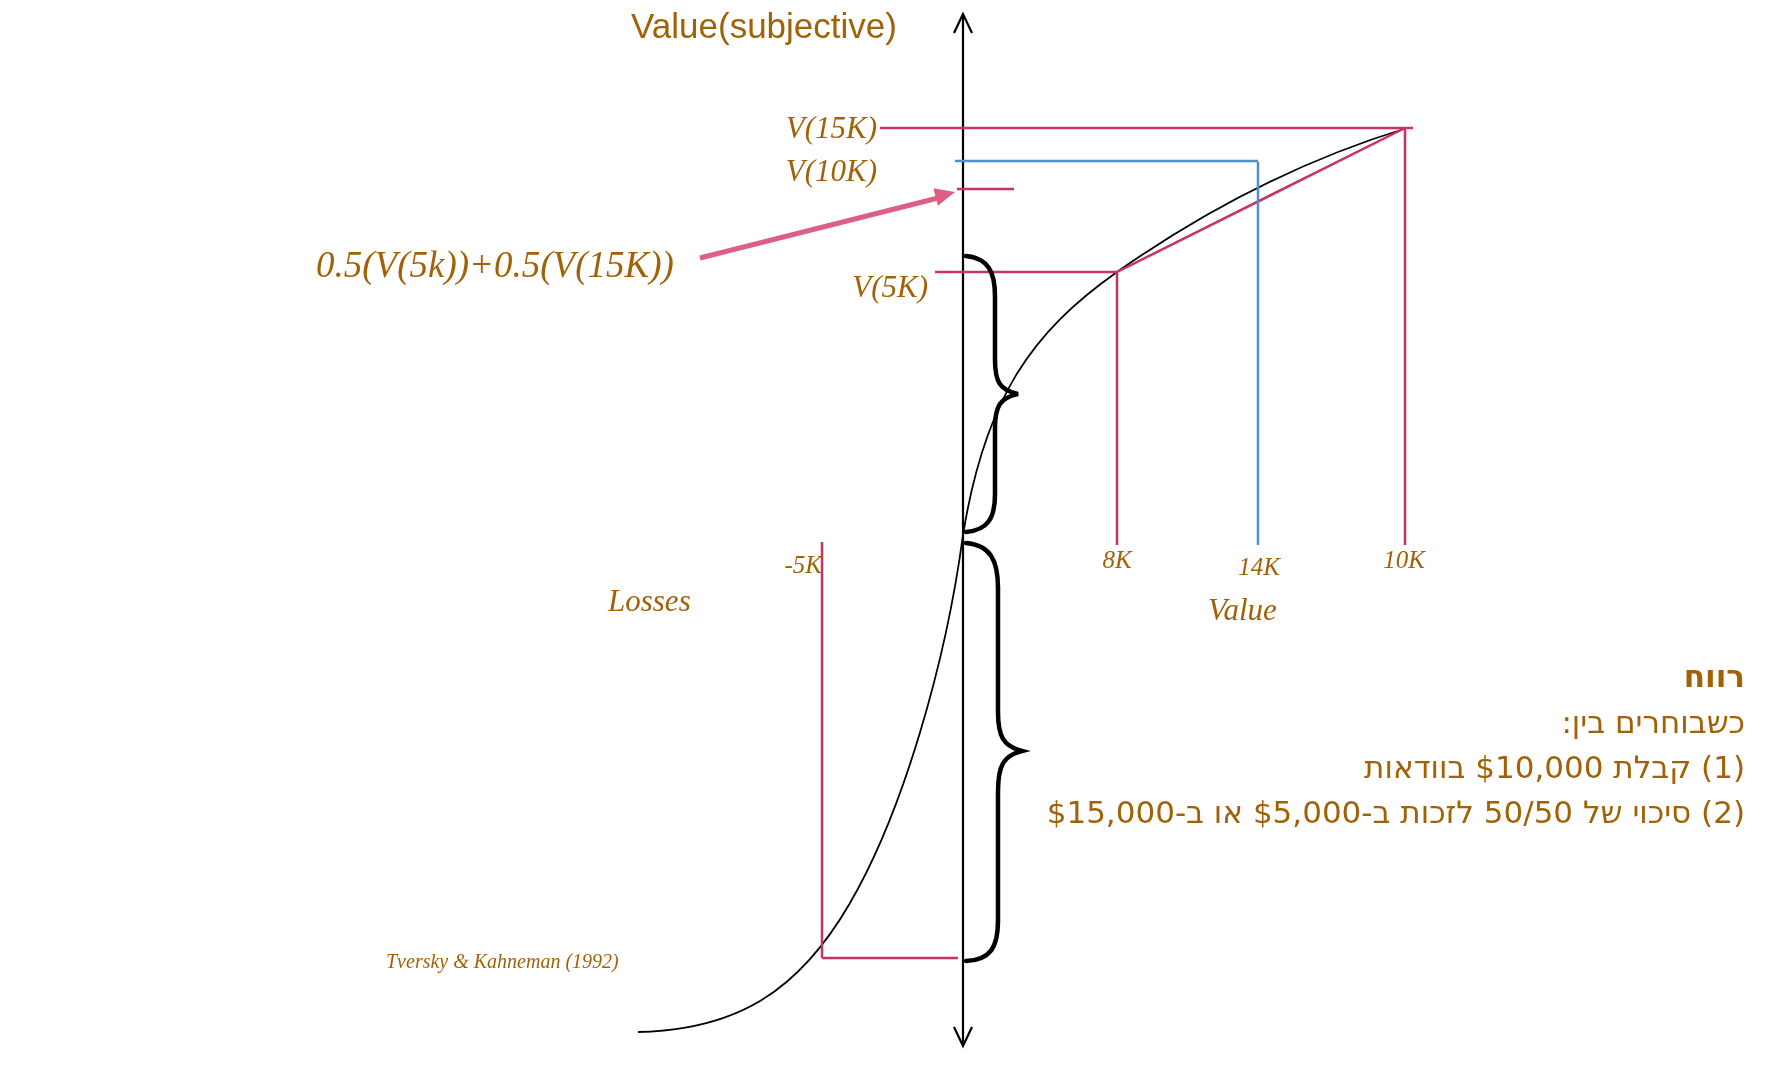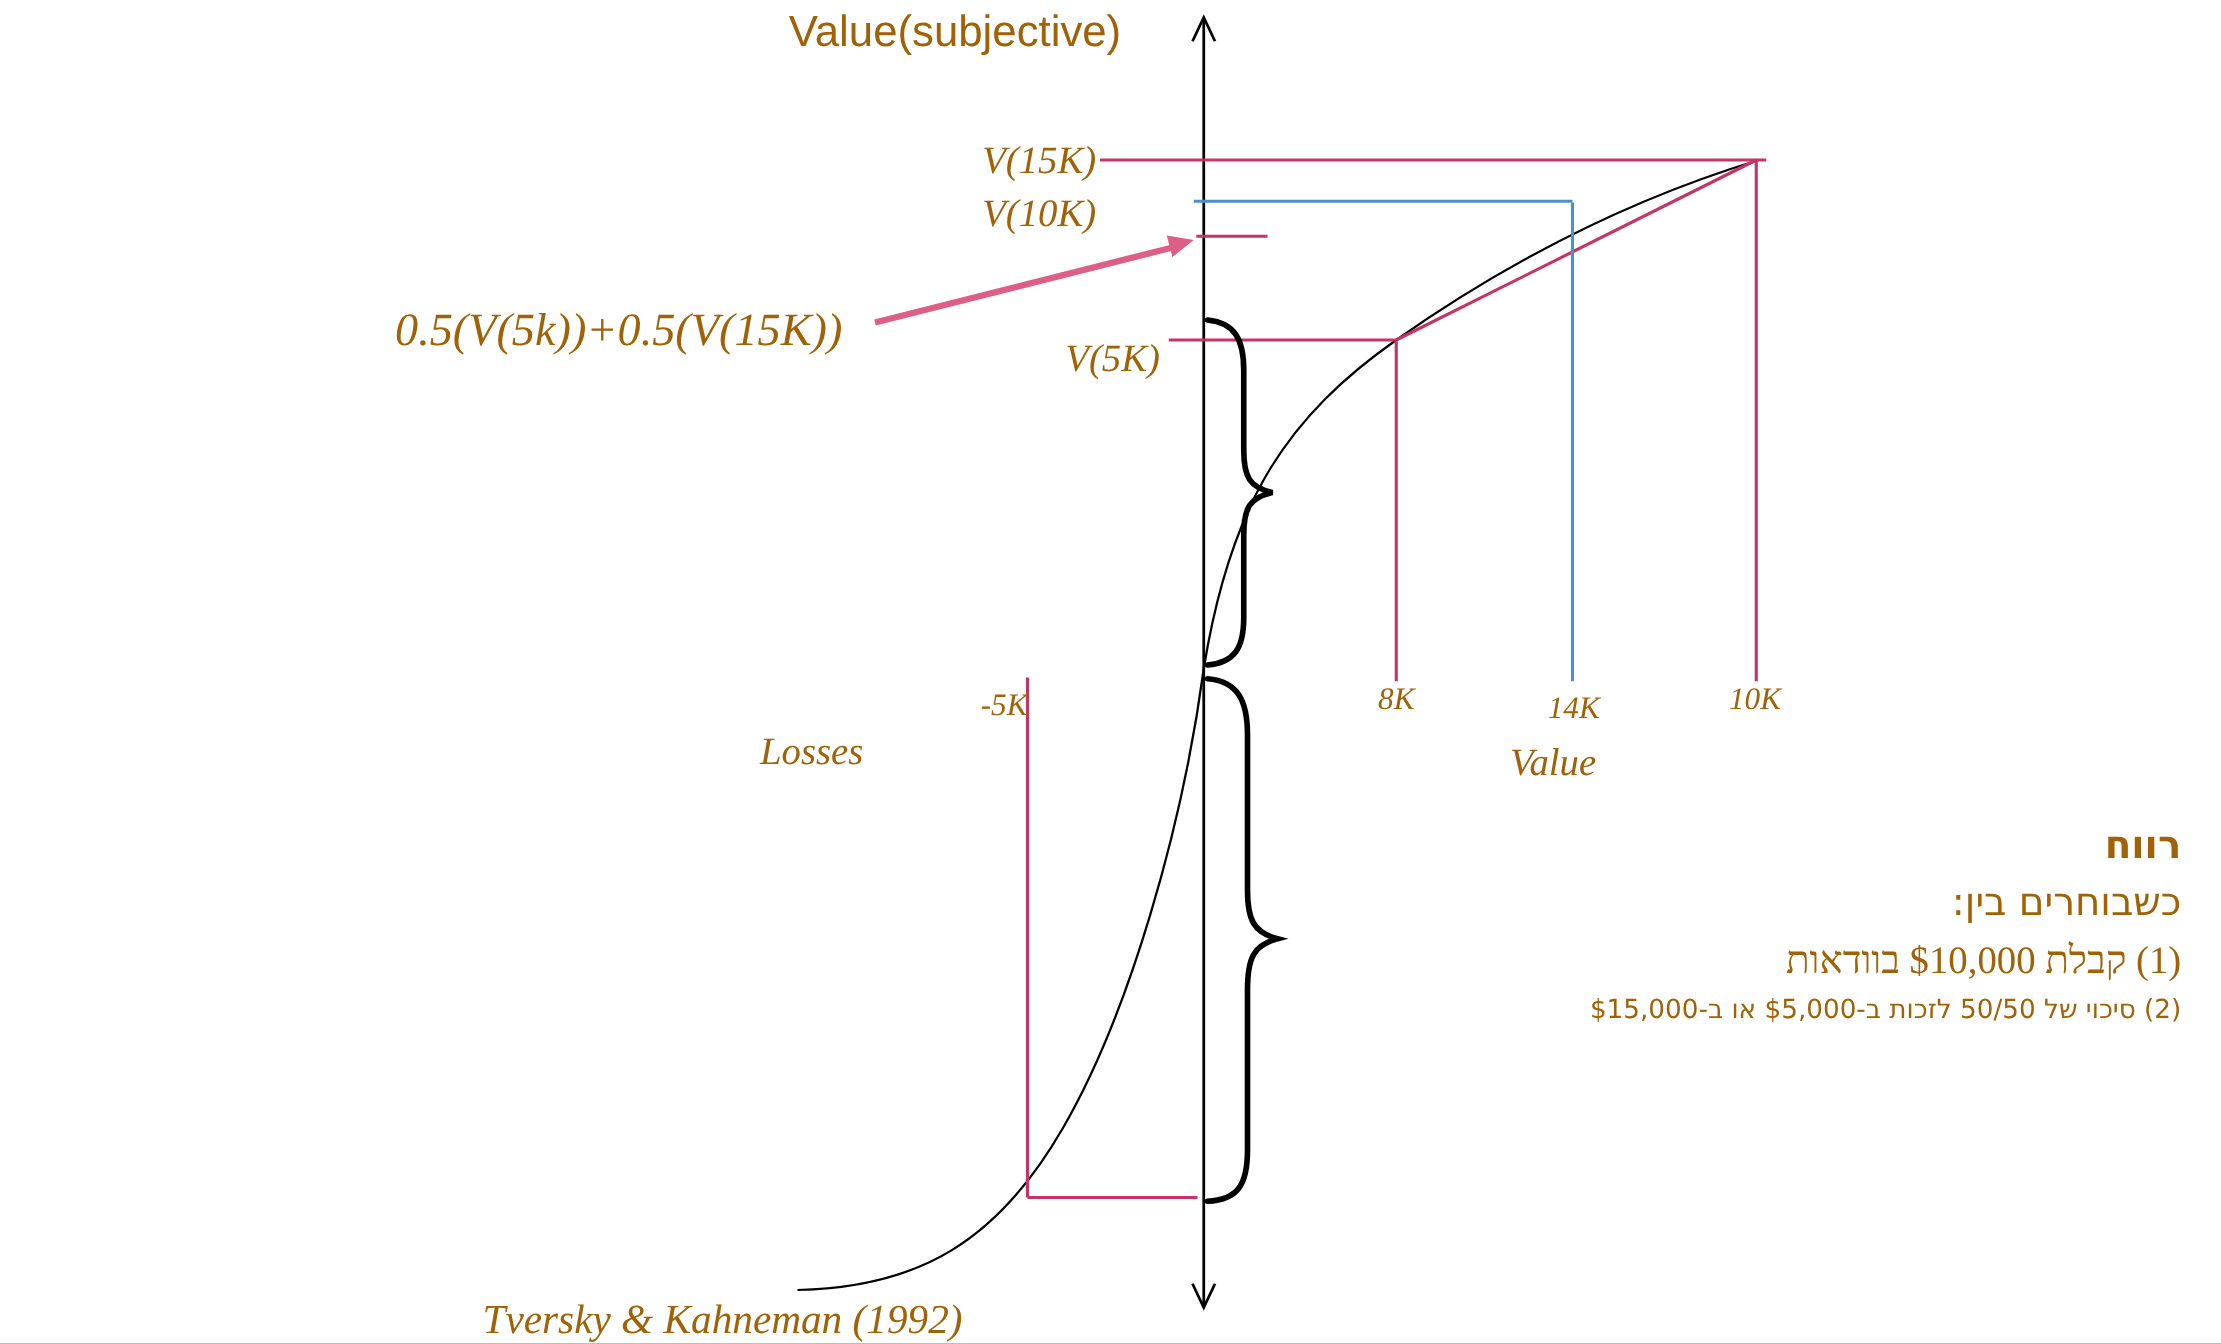--- a/index.html
+++ b/index.html
@@ -63,23 +63,23 @@
   <div class="lbl serif" style="left:1092px;top:546px;width:50px;text-align:center;font-size:25px;">8K</div>
 
   <div class="lbl serif" style="left:1232px;top:553px;width:54px;text-align:center;font-size:25px;">14K</div>
 
   <div class="lbl serif" style="left:1377px;top:546px;width:54px;text-align:center;font-size:25px;">10K</div>
 
   <div class="lbl serif" style="left:608px;top:583px;font-size:31px;">Losses</div>
 
   <div class="lbl serif" style="left:1208px;top:592px;font-size:31px;">Value</div>
 
-  <div class="lbl serif" style="left:386px;top:1038px;font-size:33px;">Tversky &amp; Kahneman (1992)</div>
+  <div class="lbl serif" style="left:386px;top:950px;font-size:20px;">Tversky &amp; Kahneman (1992)</div>
 
   <div class="lbl heb" style="right:32px;top:659px;font-size:31px;font-weight:bold;">רווח</div>
 
   <div class="lbl heb" style="right:32px;top:705px;font-size:31px;">כשבוחרים בין:</div>
 
-  <div class="lbl heb" style="right:32px;top:750px;font-size:31px;font-family:Liberation Serif, serif;">(1) קבלת $10,000 בוודאות</div>
+  <div class="lbl heb" style="right:32px;top:750px;font-size:31px;">(1) קבלת $10,000 בוודאות</div>
 
-  <div class="lbl heb" style="right:32px;top:795px;font-size:21px;">(2) סיכוי של 50/50 לזכות ב-$5,000 או ב-$15,000</div>
+  <div class="lbl heb" style="right:32px;top:795px;font-size:31px;">(2) סיכוי של 50/50 לזכות ב-$5,000 או ב-$15,000</div>
 
 </div>
 
 </body></html>

